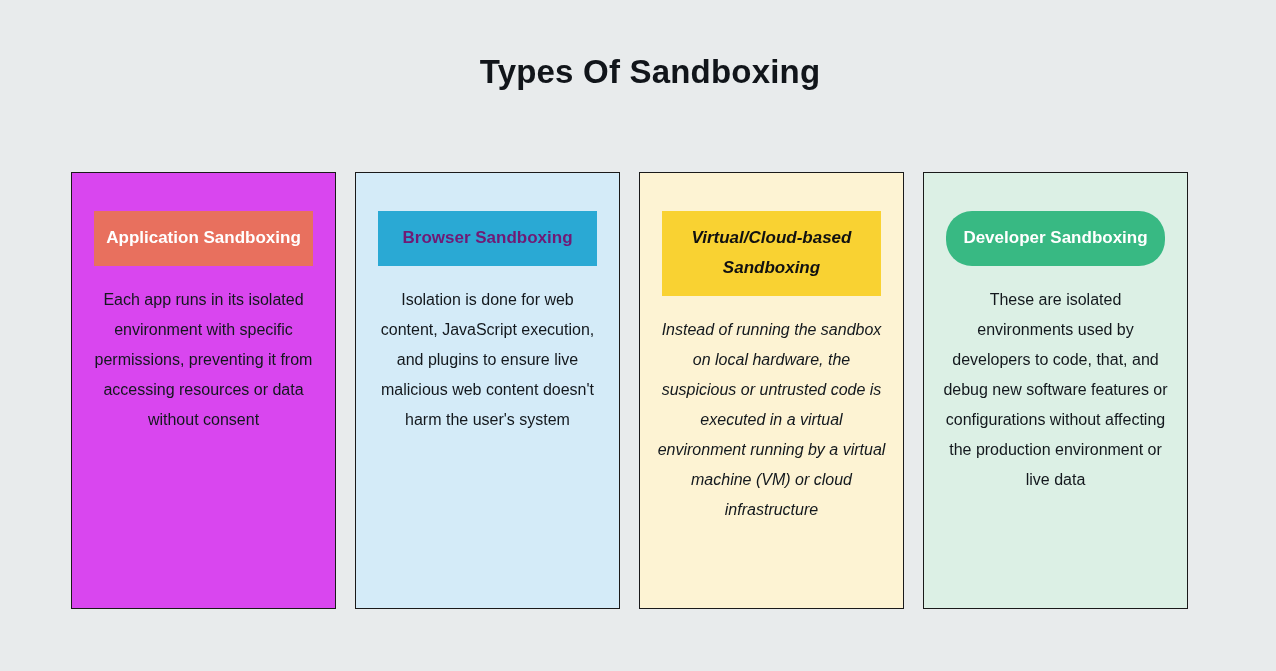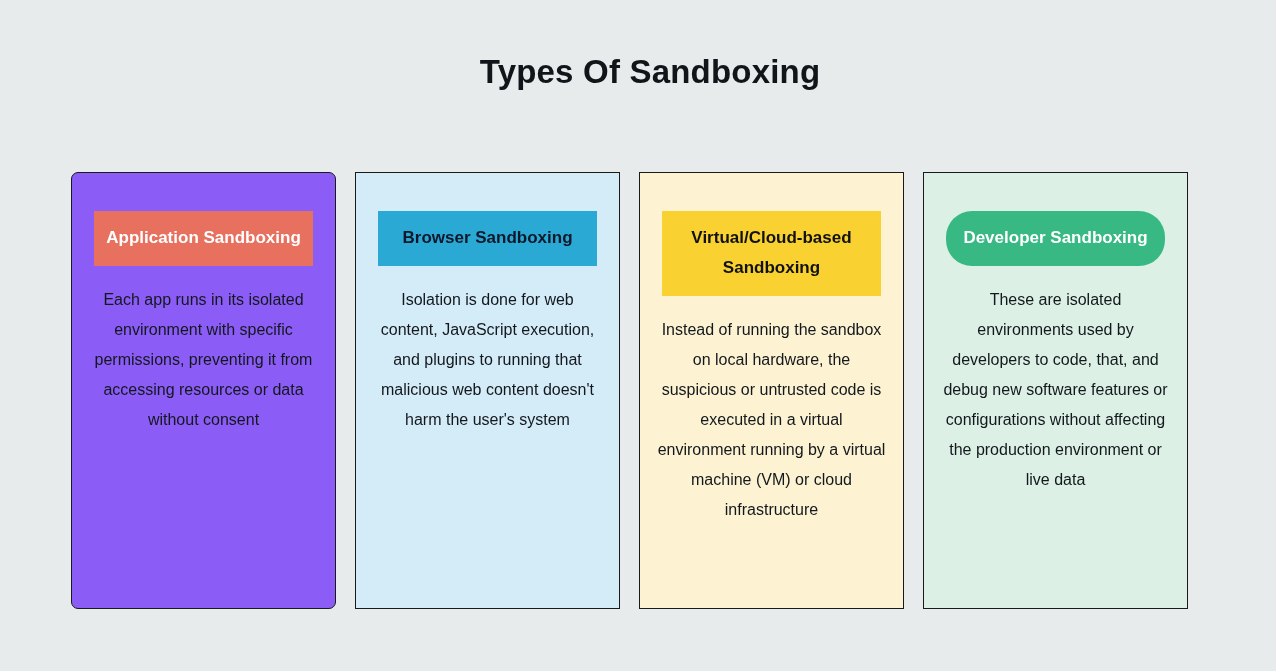--- a/index.html
+++ b/index.html
@@ -65,27 +65,27 @@
     width: 232px;
     margin-top: 19px;
     text-align: center;
     font-size: 16px;
     line-height: 30px;
     color: #13181d;
     font-weight: 400;
   }
 
   
-  .card-1 { background: #8b5cf6; border-radius: 7px; }
+  .card-1 { background: #d946ef; }
   .card-1 .card-header { background: #e8705e; color: #ffffff; }
   
   .card-2 { background: #d4ebf8; }
-  .card-2 .card-header { background: #2aa9d4; color: #0f172a; }
+  .card-2 .card-header { background: #2aa9d4; color: #701a75; }
   
-  .card-3 { background: #fdf3d3; }
+  .card-3 { background: #fdf3d3; font-style: italic; }
   .card-3 .card-header { background: #f9d232; color: #111111; }
   
   .card-4 { background: #dcf0e5; }
   .card-4 .card-header { background: #38b983; color: #ffffff; border-radius: 26px; }
 </style>
 </head>
 <body>
 
 <div class="page">
 
@@ -93,21 +93,21 @@
 
   <div class="cards-row">
 
     <div class="card card-1">
       <div class="card-header">Application Sandboxing</div>
       <div class="card-body">Each app runs in its isolated environment with specific permissions, preventing it from accessing resources or data without consent</div>
     </div>
 
     <div class="card card-2">
       <div class="card-header">Browser Sandboxing</div>
-      <div class="card-body">Isolation is done for web content, JavaScript execution, and plugins to running that malicious web content doesn't harm the user's system</div>
+      <div class="card-body">Isolation is done for web content, JavaScript execution, and plugins to ensure live malicious web content doesn't harm the user's system</div>
     </div>
 
     <div class="card card-3">
       <div class="card-header">Virtual/Cloud-based Sandboxing</div>
       <div class="card-body">Instead of running the sandbox on local hardware, the suspicious or untrusted code is executed in a virtual environment running by a virtual machine (VM) or cloud infrastructure</div>
     </div>
 
     <div class="card card-4">
       <div class="card-header">Developer Sandboxing</div>
       <div class="card-body">These are isolated environments used by developers to code, that, and debug new software features or configurations without affecting the production environment or live data</div>

